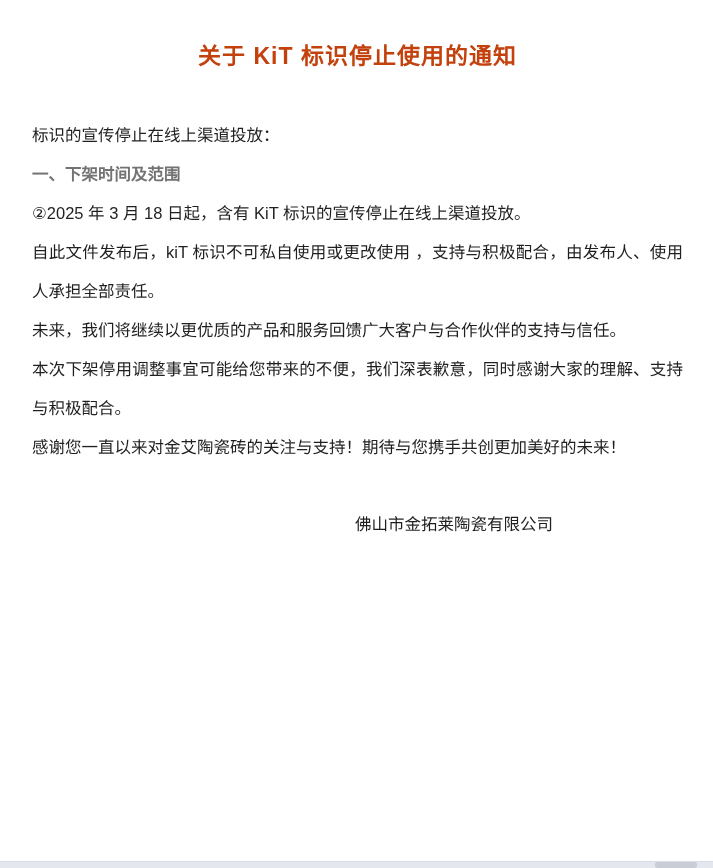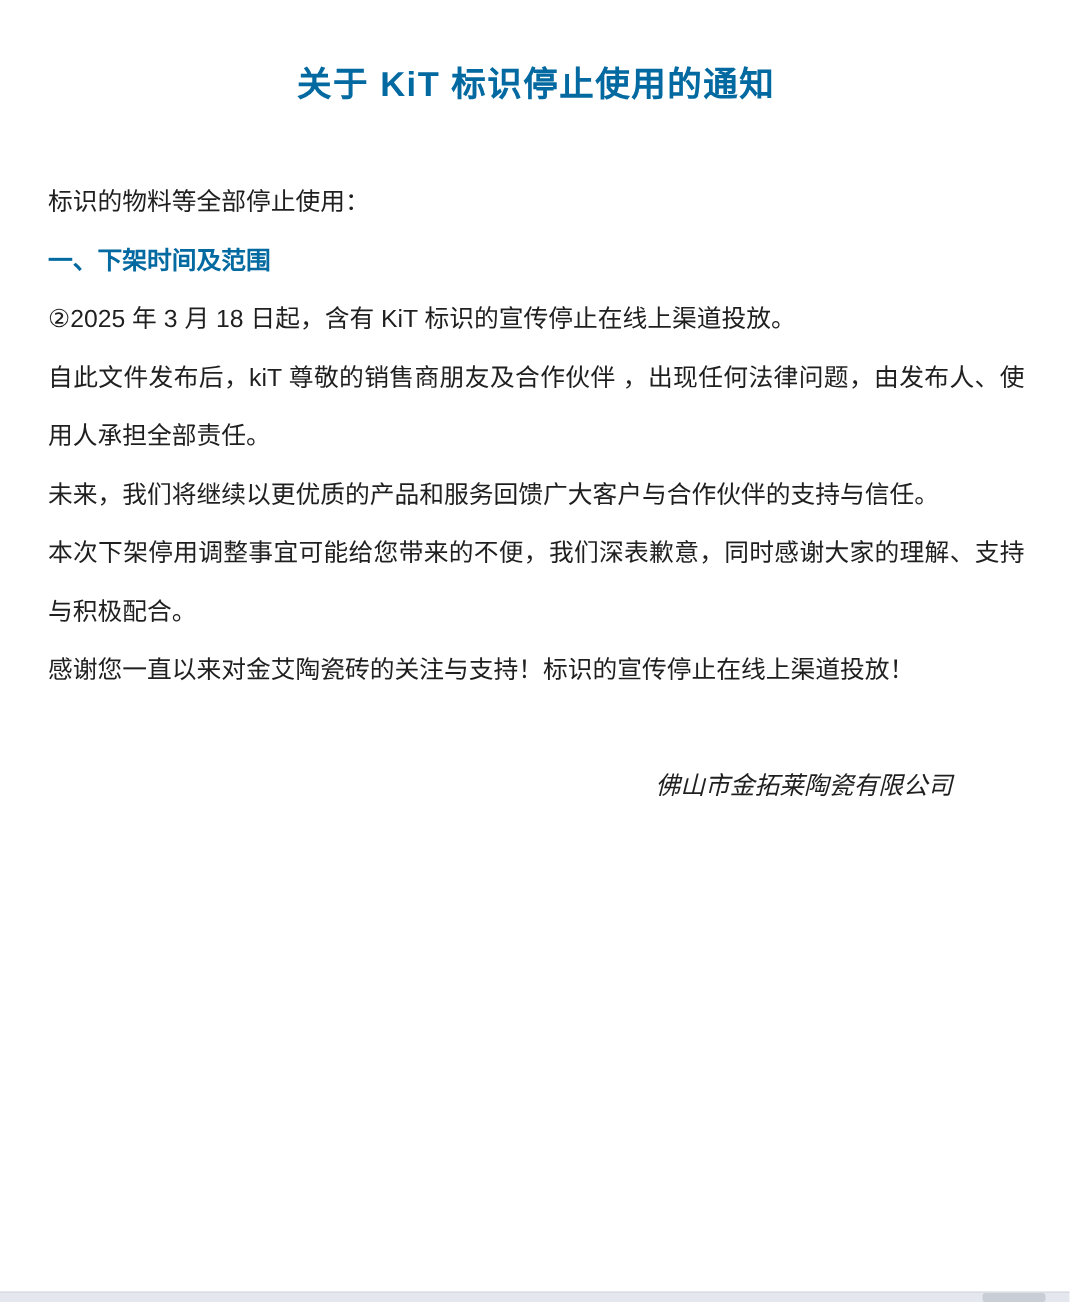--- a/index.html
+++ b/index.html
@@ -20,42 +20,41 @@
   .doc {
     padding: 40px 30px 0 32px;
   }
   .doc-title {
     text-align: center;
     font-size: 23px;
     font-weight: bold;
     letter-spacing: 1px;
     line-height: 32px;
     margin: 0 0 44px 0;
-    color: #0369a1;
+    color: #c2410c;
   }
   .body-text {
     font-size: 16.5px;
     line-height: 39px;
     text-align: justify;
   }
   .para { margin: 0; }
   .para.indent { text-indent: 2em; }
   .sec-heading {
     font-size: 16.5px;
     font-weight: bold;
     line-height: 39px;
-    color: #0369a1;
+    color: #737373;
   }
   .signature-block {
     margin-top: 38px;
     width: 280px;
     margin-left: auto;
     margin-right: 48px;
-    text-align: right;
-    font-style: italic;
+    text-align: left;
   }
   .signature-block .line {
     line-height: 39px;
     font-size: 16.5px;
   }
   .h-scrollbar {
     position: absolute;
     left: 0;
     bottom: 0;
     width: 713px;
@@ -76,36 +75,36 @@
 </head>
 <body>
 
 <div class="page">
   <div class="doc">
 
     <h1 class="doc-title">关于 KiT 标识停止使用的通知</h1>
 
     <div class="body-text">
 
-      <p class="para">标识的物料等全部停止使用：</p>
+      <p class="para">标识的宣传停止在线上渠道投放：</p>
 
 
       <p class="sec-heading">一、下架时间及范围</p>
 
 
       <p class="para">②2025 年 3 月 18 日起，含有 KiT 标识的宣传停止在线上渠道投放。</p>
 
 
-      <p class="para">自此文件发布后，kiT 尊敬的销售商朋友及合作伙伴 ，出现任何法律问题，由发布人、使用人承担全部责任。</p>
+      <p class="para">自此文件发布后，kiT 标识不可私自使用或更改使用 ，支持与积极配合，由发布人、使用人承担全部责任。</p>
 
       <p class="para">未来，我们将继续以更优质的产品和服务回馈广大客户与合作伙伴的支持与信任。</p>
 
       <p class="para">本次下架停用调整事宜可能给您带来的不便，我们深表歉意，同时感谢大家的理解、支持与积极配合。</p>
 
-      <p class="para">感谢您一直以来对金艾陶瓷砖的关注与支持！标识的宣传停止在线上渠道投放！</p>
+      <p class="para">感谢您一直以来对金艾陶瓷砖的关注与支持！期待与您携手共创更加美好的未来！</p>
 
       <div class="signature-block">
         <p class="line">佛山市金拓莱陶瓷有限公司</p>
       </div>
 
     </div>
   </div>
 
   <div class="h-scrollbar">
     <div class="thumb"></div>

